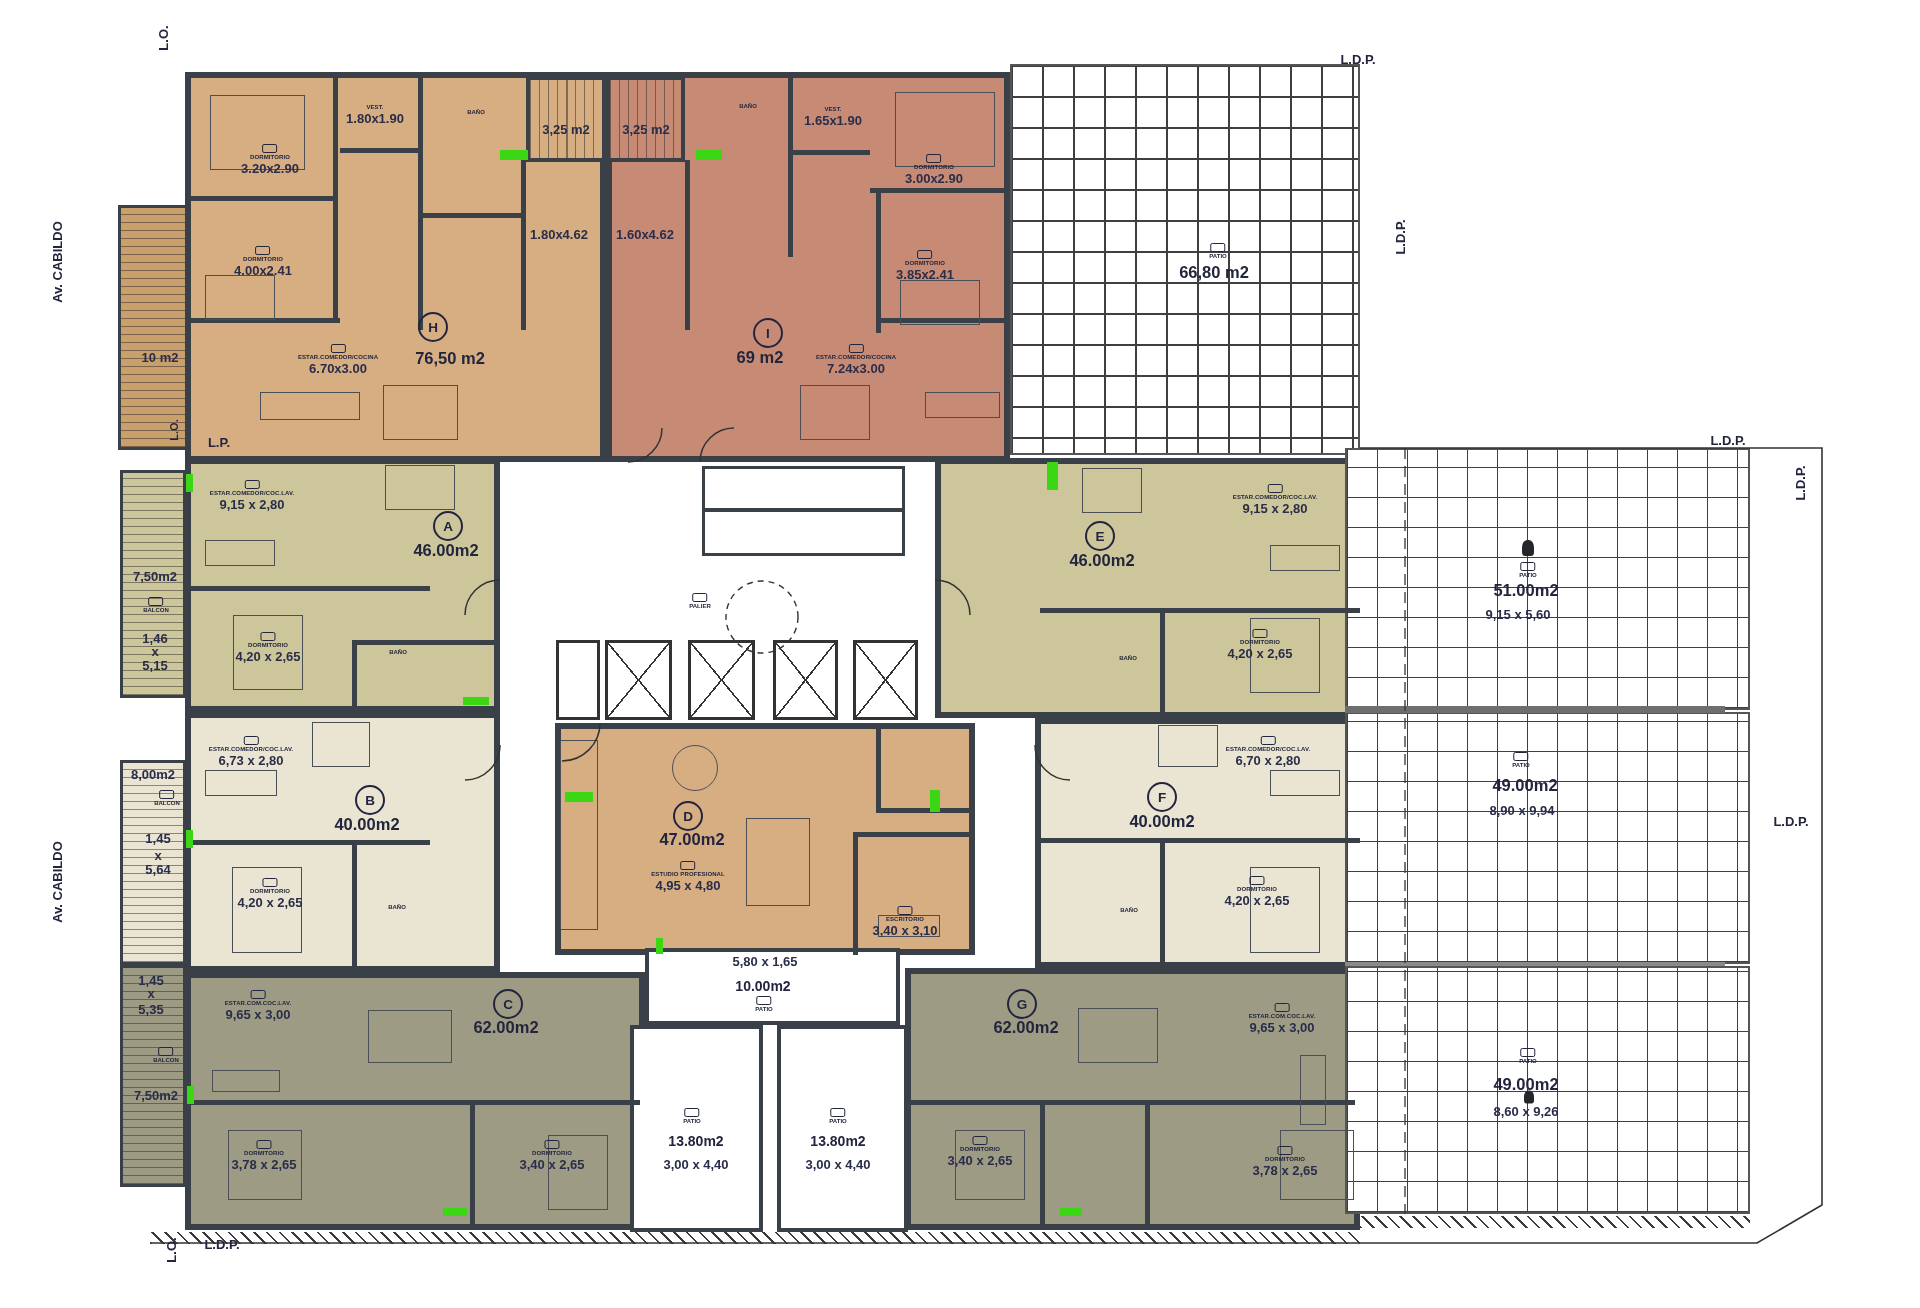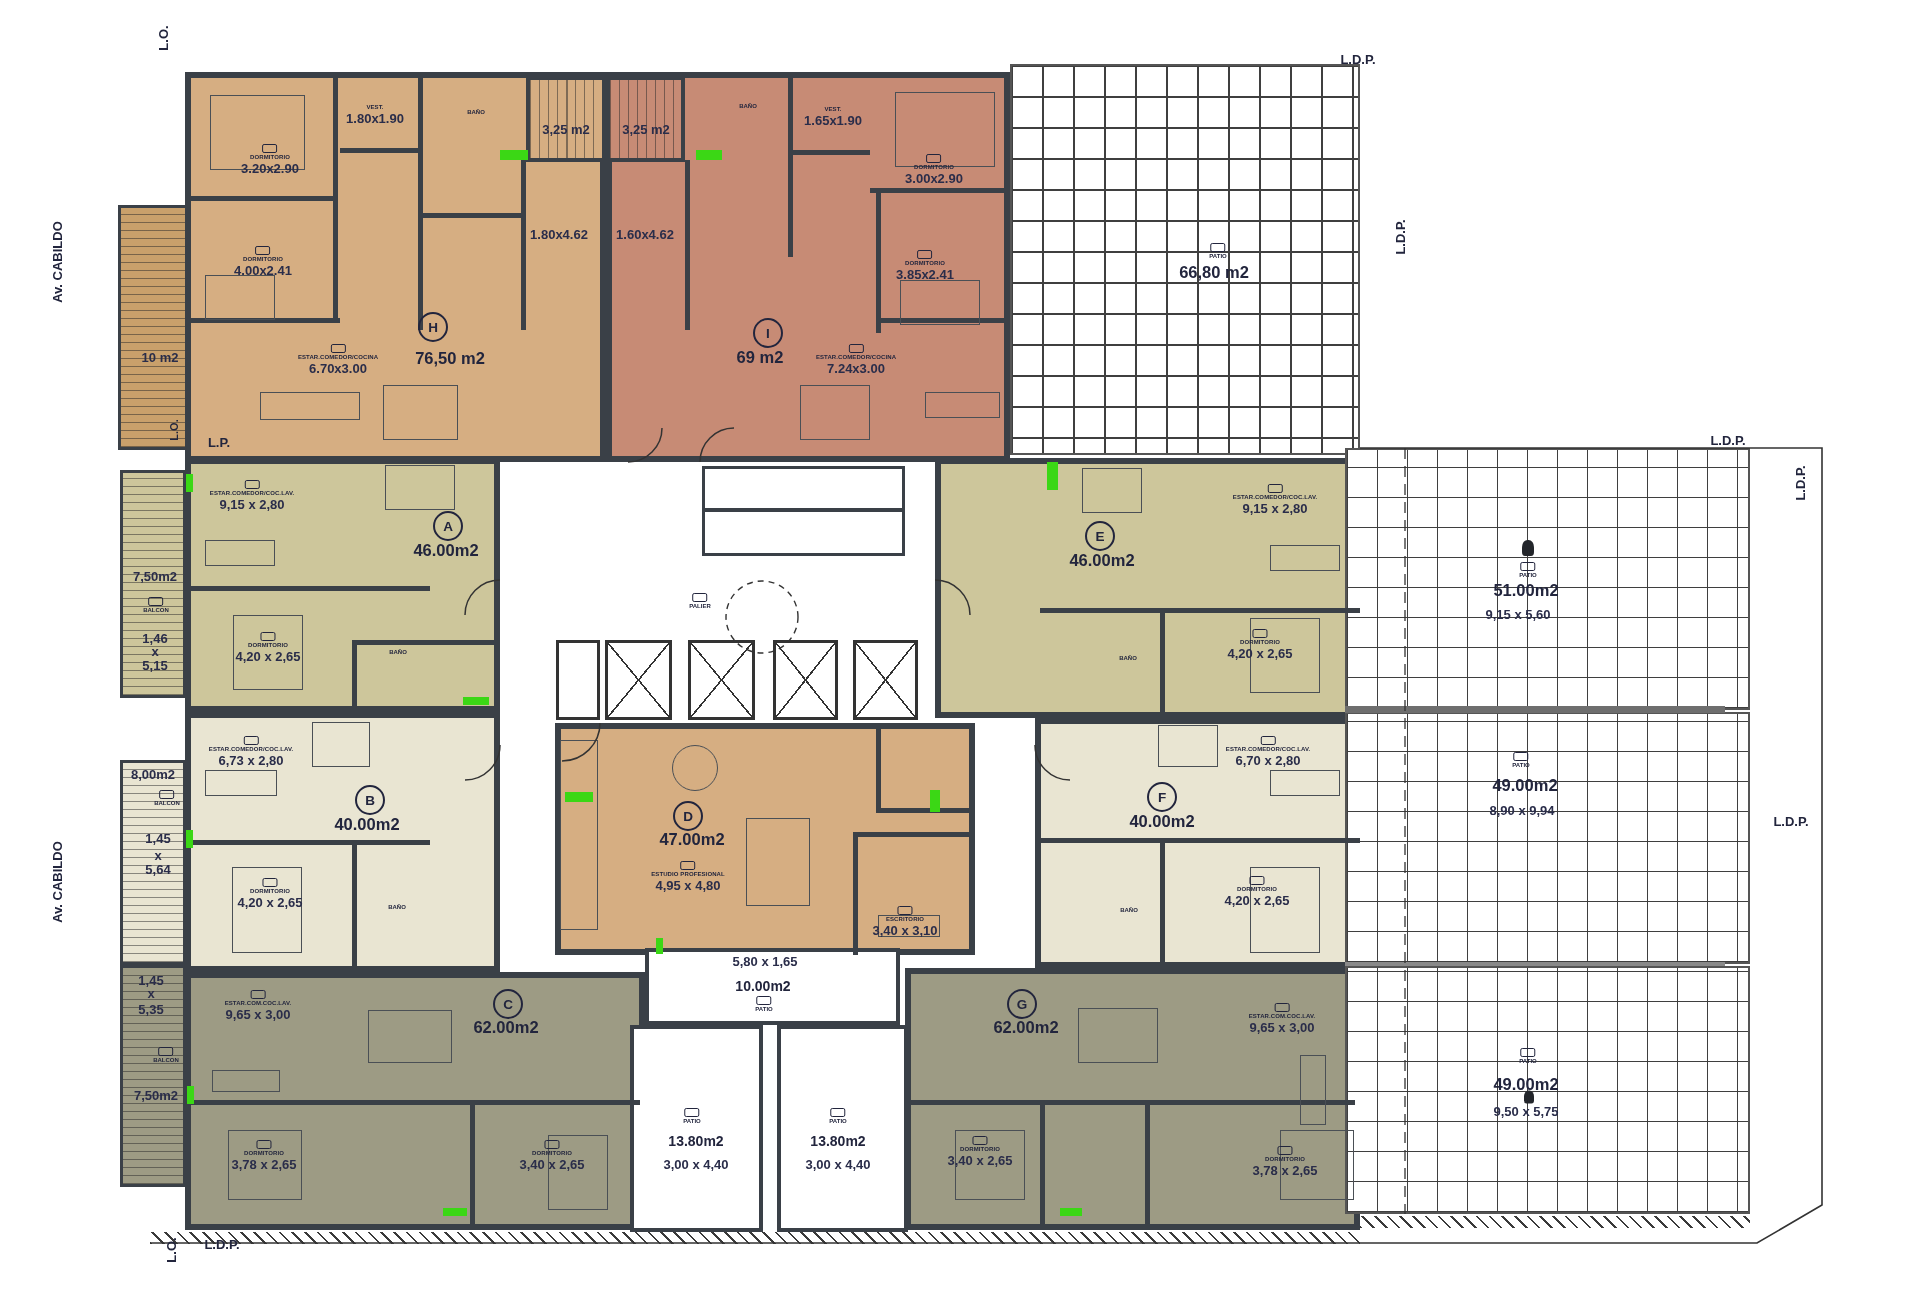--- a/index.html
+++ b/index.html
@@ -515,21 +515,21 @@
     </div>
   <div class="ctr" style="left:1528px;top:1056px">
     <span class="ricon"></span>
     <span class="tiny">PATIO</span>
     </div>
   <div class="plant" style="left:1529px;top:1097px;width:10px;height:13px"></div>
   <div class="ctr" style="left:1526px;top:1084px">
     <span class="area">49.00m2</span>
     </div>
   <div class="ctr" style="left:1526px;top:1111px">
-    <span class="dim">9,50 x 5,75</span>
+    <span class="dim">8,60 x 9,26</span>
     </div>
 
   <div class="ctr" style="left:700px;top:601px">
     <span class="ricon"></span>
     <span class="tiny">PALIER</span>
     </div>
 
 </div>
 
 </body></html>

